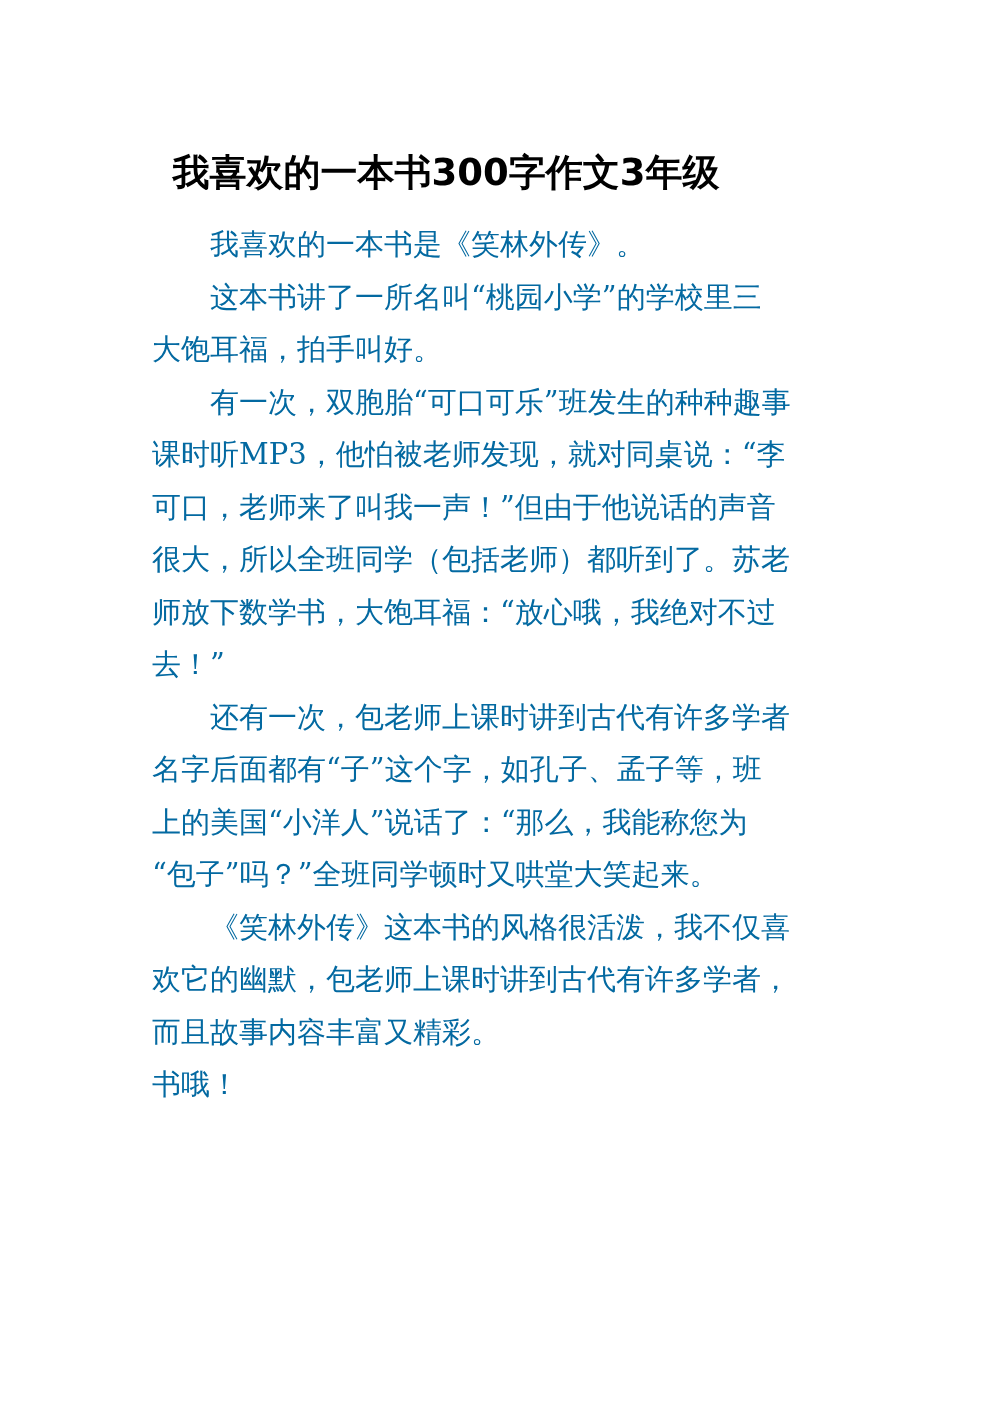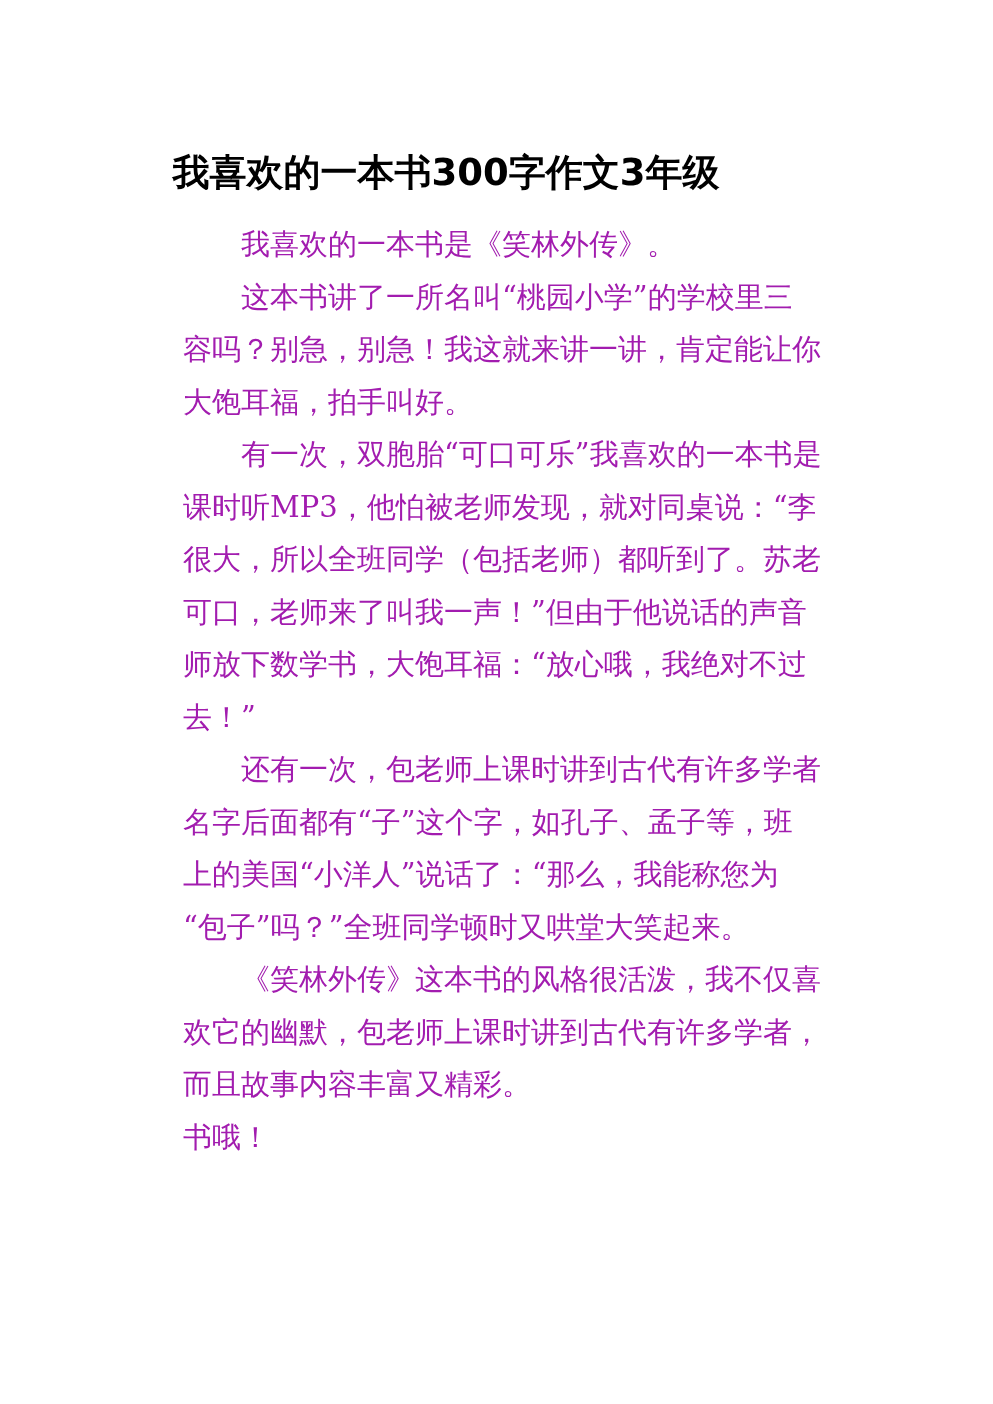--- a/index.html
+++ b/index.html
@@ -30,27 +30,27 @@
       text-align: center;
       font-family: "DejaVu Sans", "Liberation Sans", sans-serif;
       font-weight: bold;
       font-size: 37px;
       line-height: 60px;
       letter-spacing: 0px;
       color: #000000;
     }
     .body {
       position: absolute;
-      left: 183px;
+      left: 152px;
       top: 218px;
       width: 664px;
       font-family: "DejaVu Serif", "Liberation Serif", serif;
       font-size: 29px;
       line-height: 52.5px;
-      color: #a21caf;
+      color: #0369a1;
       text-align: justify;
     }
     .para-line {
       display: block;
       white-space: nowrap;
     }
     .para-line.indent {
       padding-left: 58px;
     }
   </style>
@@ -60,29 +60,28 @@
 <div class="page">
   <h1 class="title">我喜欢的一本书300字作文3年级</h1>
 
   <div class="body">
     <div class="paragraph">
       <span class="para-line indent">我喜欢的一本书是《笑林外传》。</span>
     </div>
 
     <div class="paragraph">
       <span class="para-line indent">这本书讲了一所名叫“桃园小学”的学校里三</span>
-      <span class="para-line">容吗？别急，别急！我这就来讲一讲，肯定能让你</span>
       <span class="para-line">大饱耳福，拍手叫好。</span>
     </div>
 
     <div class="paragraph">
-      <span class="para-line indent">有一次，双胞胎“可口可乐”我喜欢的一本书是</span>
+      <span class="para-line indent">有一次，双胞胎“可口可乐”班发生的种种趣事</span>
       <span class="para-line">课时听MP3，他怕被老师发现，就对同桌说：“李</span>
+      <span class="para-line">可口，老师来了叫我一声！”但由于他说话的声音</span>
       <span class="para-line">很大，所以全班同学（包括老师）都听到了。苏老</span>
-      <span class="para-line">可口，老师来了叫我一声！”但由于他说话的声音</span>
       <span class="para-line">师放下数学书，大饱耳福：“放心哦，我绝对不过</span>
       <span class="para-line">去！”</span>
     </div>
 
     <div class="paragraph">
       <span class="para-line indent">还有一次，包老师上课时讲到古代有许多学者</span>
       <span class="para-line">名字后面都有“子”这个字，如孔子、孟子等，班</span>
       <span class="para-line">上的美国“小洋人”说话了：“那么，我能称您为</span>
       <span class="para-line">“包子”吗？”全班同学顿时又哄堂大笑起来。</span>
     </div>

